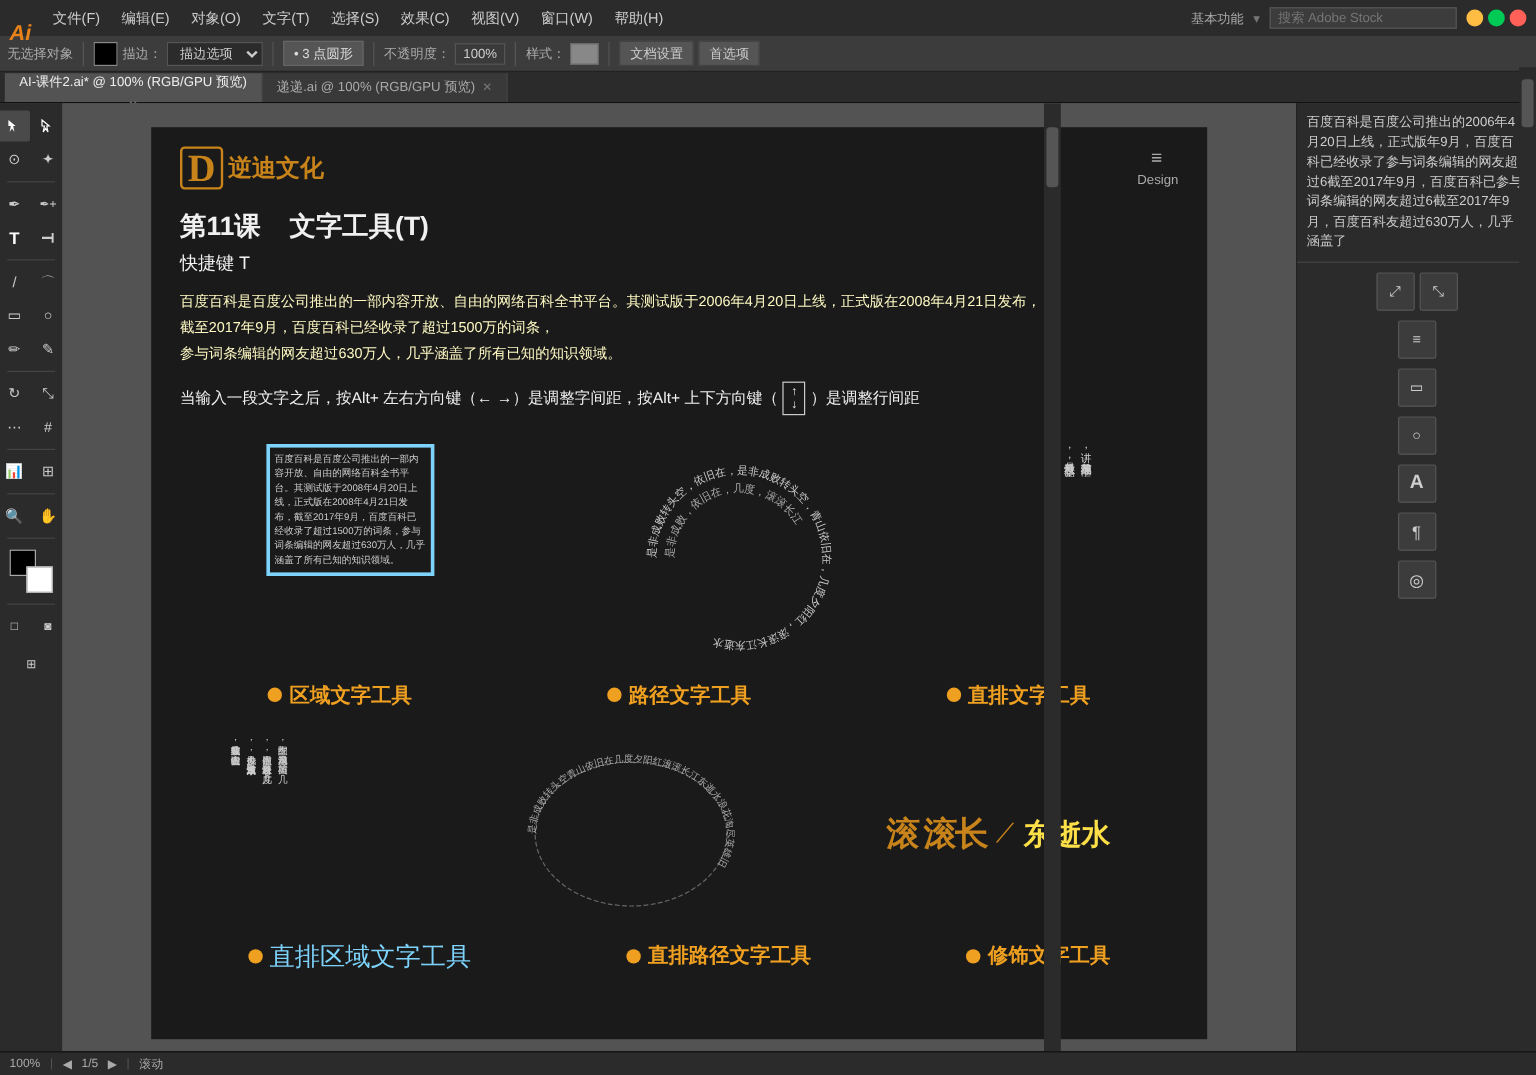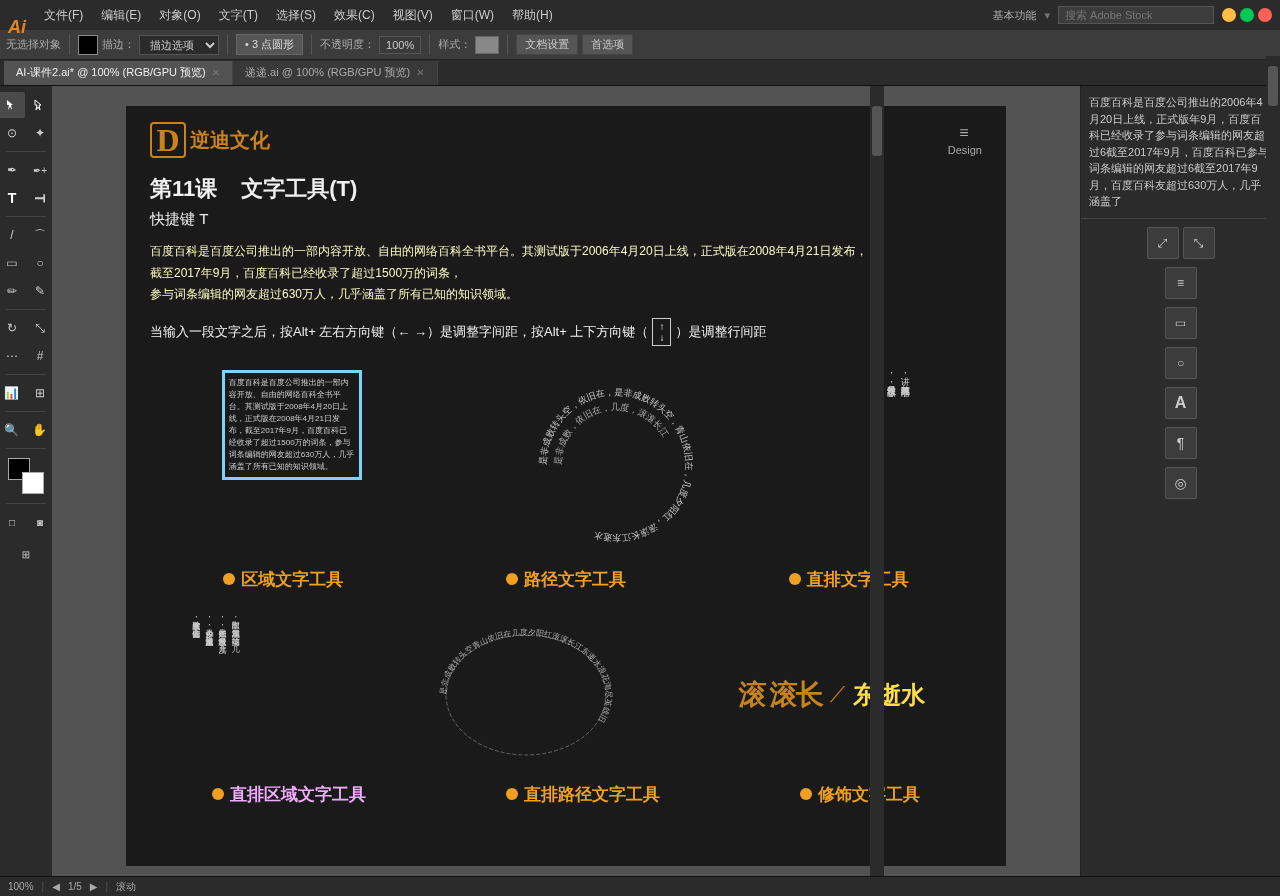--- a/index.html
+++ b/index.html
@@ -33,21 +33,21 @@
 
     
     .tabs-bar {
       width: 100%; height: 26px; background: #2b2b2b; display: flex; align-items: center;
       padding: 0 4px; border-bottom: 1px solid #111;
     }
     .tab {
       height: 24px; padding: 0 12px; font-size: 11px; color: #aaa; display: flex; align-items: center;
       gap: 6px; cursor: pointer; border-right: 1px solid #444; background: #393939;
     }
-    .tab.active { background: #535353; color: #eee; }
+    .tab.active { background: #535353; color: #eee; flex-direction: column; }
     .tab-close { color: #777; font-size: 10px; cursor: pointer; }
 
     
     .main-layout { display: flex; width: 100%; height: calc(896px - 30px - 30px - 26px - 20px); }
 
     
     .toolbox {
       width: 52px; background: #2b2b2b; display: flex; flex-direction: column; align-items: center;
       padding: 6px 4px; gap: 2px; flex-shrink: 0;
     }
@@ -339,21 +339,21 @@
             <span style="color:#c8841a; font-size:22px; font-family:serif;">⟋</span>
             <span style="color:#fde047; font-size:24px; font-family:serif; font-weight:bold;">东逝水</span>
           </div>
         </div>
 
       </div>
 
       <div style="display:flex; justify-content:space-around; padding:0 16px 16px;">
         <div style="display:flex; align-items:center;">
           <span style="display:inline-block;width:12px;height:12px;background:#f0a020;border-radius:50%;margin-right:6px;"></span>
-          <span style="color:#f0abfc; font-size:17px; font-weight:bold;">直排区域文字工具</span>
+          <span style="color:#7dd3fc; font-size:21px; font-weight:normal;">直排区域文字工具</span>
         </div>
         <div style="display:flex; align-items:center;">
           <span style="display:inline-block;width:12px;height:12px;background:#f0a020;border-radius:50%;margin-right:6px;"></span>
           <span style="color:#f0a020; font-size:17px; font-weight:bold;">直排路径文字工具</span>
         </div>
         <div style="display:flex; align-items:center;">
           <span style="display:inline-block;width:12px;height:12px;background:#f0a020;border-radius:50%;margin-right:6px;"></span>
           <span style="color:#f0a020; font-size:17px; font-weight:bold;">修饰文字工具</span>
         </div>
       </div>

